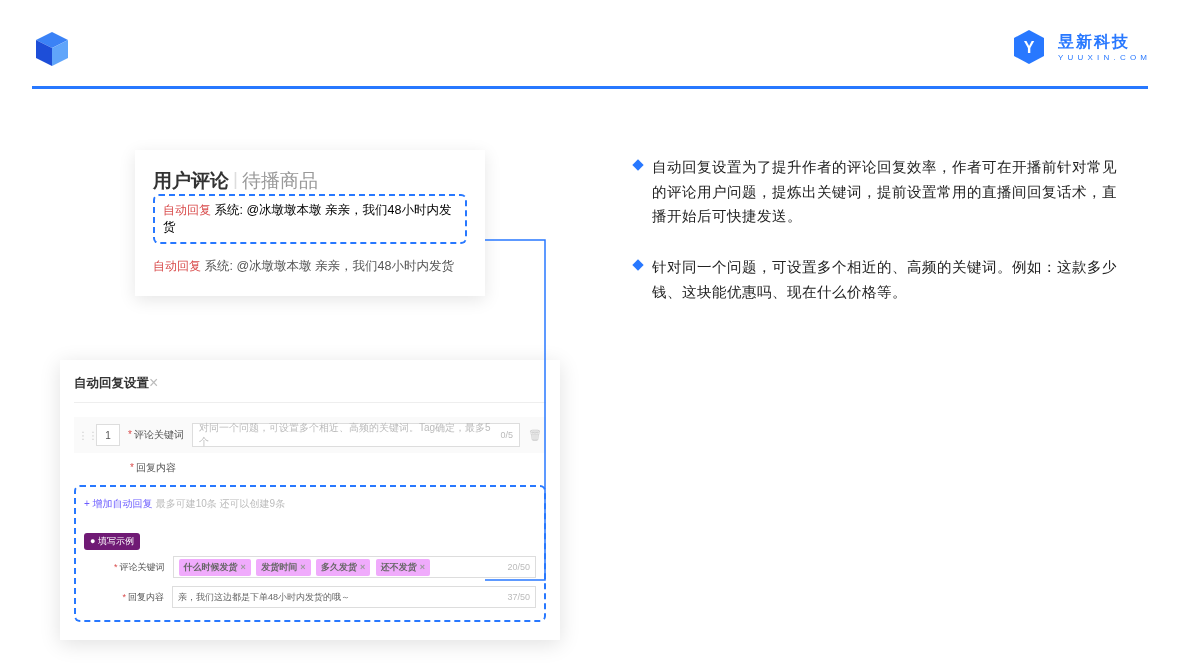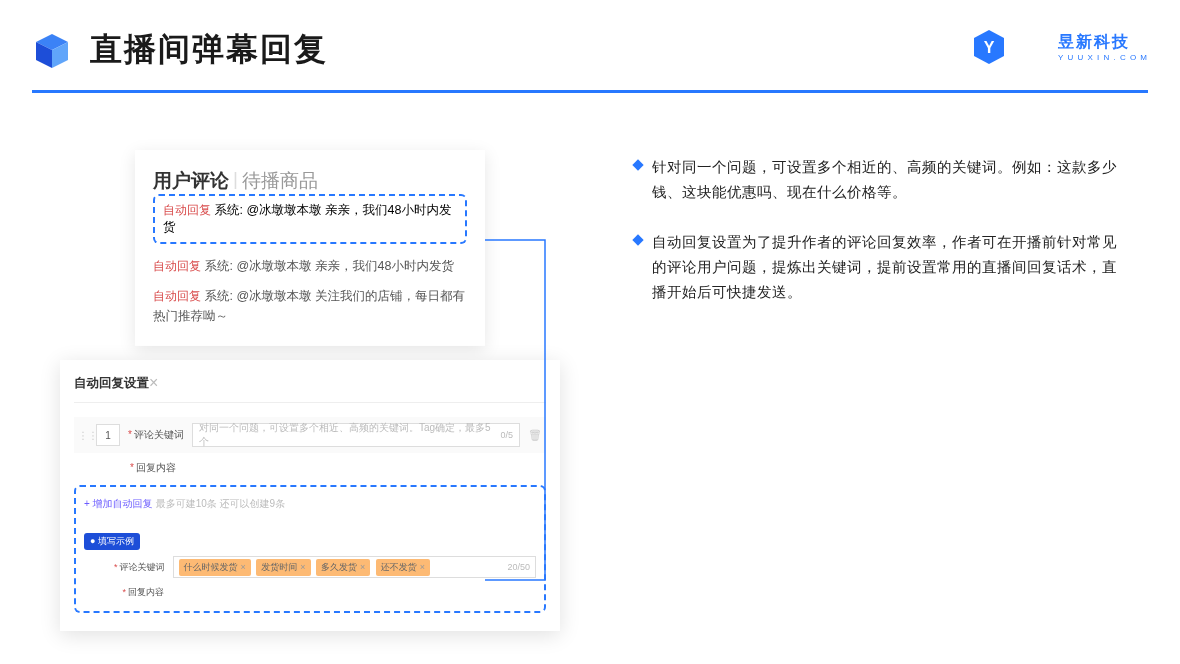--- a/index.html
+++ b/index.html
@@ -44,21 +44,20 @@
     align-items: center;
     gap: 10px;
   }
   .brand-logo {
     width: 38px;
     height: 38px;
   }
   .brand-text {
     display: flex;
     flex-direction: column;
-    margin-left: 40px;
   }
   .brand-name {
     font-size: 16px;
     font-weight: 700;
     color: #2878ff;
     letter-spacing: 2px;
   }
   .brand-url {
     font-size: 8px;
     color: #2878ff;
@@ -186,37 +185,38 @@
     padding: 10px 8px 4px 8px;
     margin-top: 10px;
   }
   .add-link {
     color: #6b5cff;
     font-size: 10px;
   }
   .hint-text { color: #bbb; font-size: 10px; }
   .example-badge {
     display: inline-block;
-    background: #1d4ed8;
+    background: #701a75;
     color: #fff;
     font-size: 9px;
     padding: 2px 6px;
     border-radius: 3px;
     margin-top: 6px;
     margin-bottom: 6px;
   }
   .tag-chip {
     display: inline-flex;
     align-items: center;
-    background: #fdba74;
+    background: #f0abfc;
     color: #666;
     font-size: 9px;
     padding: 2px 5px;
     border-radius: 2px;
     margin-right: 3px;
+    font-weight: bold;
   }
   .tag-chip::after { content: "×"; margin-left: 3px; color: #999; }
   .filled-input {
     flex: 1;
     height: 22px;
     border: 1px solid #ddd;
     background: #fff;
     padding: 0 5px;
     font-size: 9px;
     color: #666;
@@ -281,21 +281,20 @@
 
 <div class="header">
   <div class="header-left">
     <div class="cube-icon">
       <svg viewBox="0 0 40 40" width="40" height="40">
         <polygon points="20,4 36,12 20,20 4,12" fill="#3b82f6"></polygon>
         <polygon points="4,12 20,20 20,38 4,30" fill="#1d4ed8"></polygon>
         <polygon points="36,12 20,20 20,38 36,30" fill="#60a5fa"></polygon>
       </svg>
     </div>
-    <div class="page-title">直播间弹幕回复</div>
   </div>
   <div class="brand">
     <div class="brand-logo">
       <svg viewBox="0 0 38 38" width="38" height="38">
         <path d="M19 2 L34 10 L34 28 L19 36 L4 28 L4 10 Z" fill="#2878ff"></path>
         <text x="19" y="25" text-anchor="middle" fill="#fff" font-size="16" font-weight="bold">Y</text>
       </svg>
     </div>
     <div class="brand-text">
       <div class="brand-name">昱新科技</div>
@@ -311,23 +310,20 @@
       <div class="tabs">
         <span class="tab-active">用户评论</span>
         <span style="color:#ddd;">|</span>
         <span class="tab-inactive">待播商品</span>
       </div>
       <div class="highlight-box">
         <span class="auto-reply-tag">自动回复</span><span class="label-sys"> 系统: @冰墩墩本墩 亲亲，我们48小时内发货</span>
       </div>
       <div class="comment-row">
         <span class="auto-reply-tag">自动回复</span><span class="label-sys"> 系统: @冰墩墩本墩 亲亲，我们48小时内发货</span>
-      </div>
-      <div class="comment-row">
-        <span class="auto-reply-tag">自动回复</span><span class="label-sys"> 系统: @冰墩墩本墩 关注我们的店铺，每日都有热门推荐呦～</span>
       </div>
     </div>
 
     <div class="settings-card">
       <div class="settings-header">
         <span class="settings-title">自动回复设置</span>
         <span class="close-x">×</span>
       </div>
 
       <div class="form-row" style="background:#fafafa;padding:6px 4px;">
@@ -360,33 +356,37 @@
               <span class="tag-chip">发货时间</span>
               <span class="tag-chip">多久发货</span>
               <span class="tag-chip">还不发货</span>
             </span>
             <span class="counter">20/50</span>
           </div>
         </div>
 
         <div class="form-row" style="padding-left:30px;">
           <span class="form-label" style="min-width:50px;font-size:9px;"><span class="req-star">*</span><span>回复内容</span></span>
+          <div class="filled-input">
+            <span>亲，我们这边都是下单48小时内发货的哦～</span>
+            <span class="counter">37/50</span>
+          </div>
         </div>
       </div>
     </div>
 
     <svg class="connector" style="left:425px;top:70px;" width="90" height="380">
       <path d="M 0 20 L 60 20 L 60 360 L 0 360" stroke="#2878ff" stroke-width="1.5" fill="none"></path>
     </svg>
 
   </div>
 
   <div class="info-panel">
     <div class="bullet-item">
       <div class="diamond"></div>
-      <div class="bullet-text">针对同一个问题，可设置多个相近的、高频的关键词。例如：这款多少钱、这块能优惠吗、现在什么价格等。</div>
+      <div class="bullet-text">自动回复设置为了提升作者的评论回复效率，作者可在开播前针对常见的评论用户问题，提炼出关键词，提前设置常用的直播间回复话术，直播开始后可快捷发送。</div>
     </div>
     <div class="bullet-item">
       <div class="diamond"></div>
-      <div class="bullet-text">自动回复设置为了提升作者的评论回复效率，作者可在开播前针对常见的评论用户问题，提炼出关键词，提前设置常用的直播间回复话术，直播开始后可快捷发送。</div>
+      <div class="bullet-text">针对同一个问题，可设置多个相近的、高频的关键词。例如：这款多少钱、这块能优惠吗、现在什么价格等。</div>
     </div>
   </div>
 </div>
 
 </body></html>

